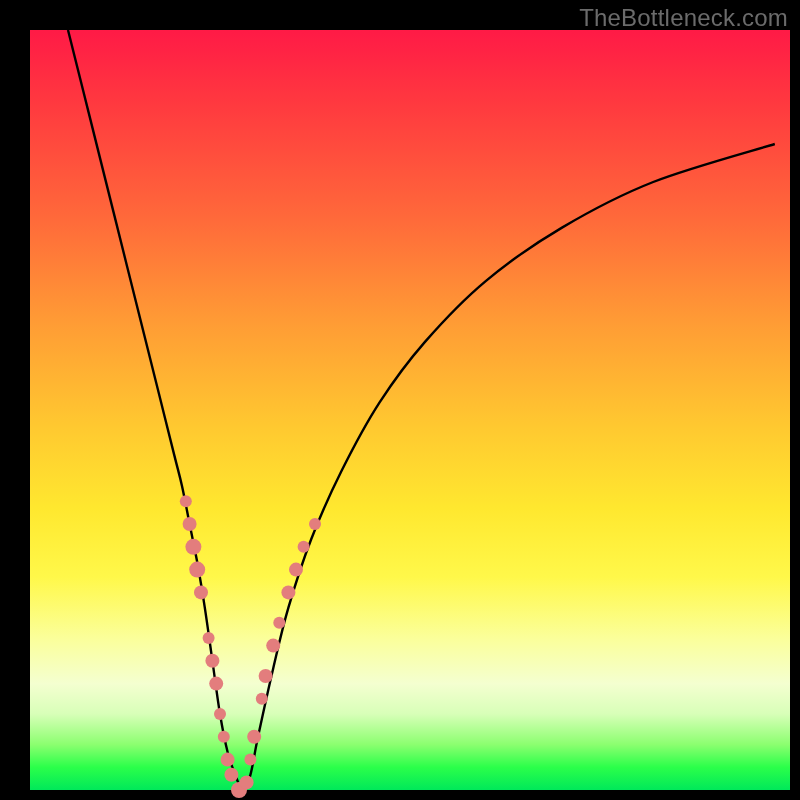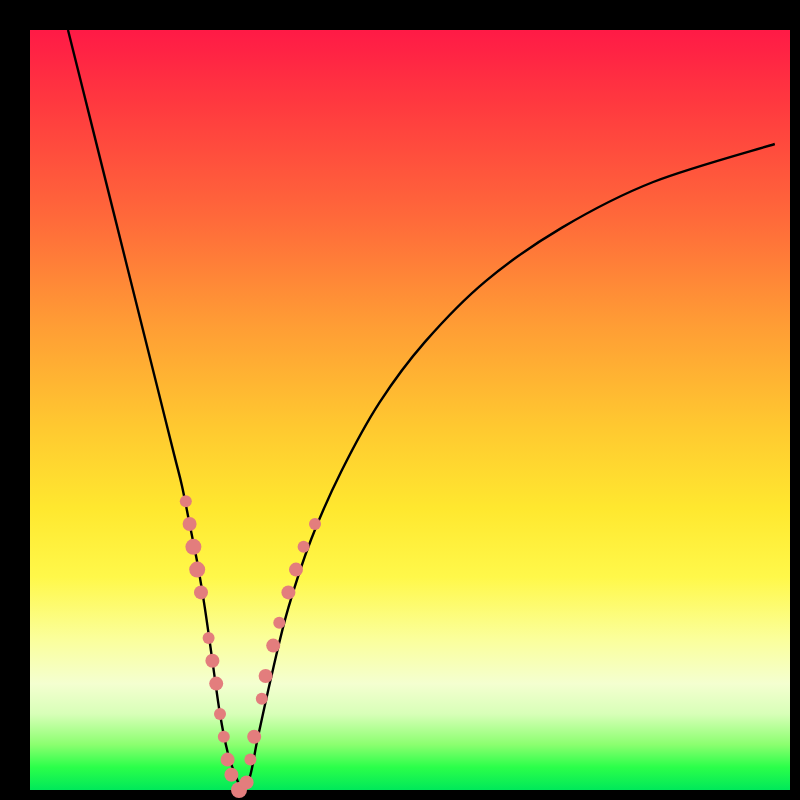--- a/index.html
+++ b/index.html
@@ -87,13 +87,14 @@
           <circle cx="235.6" cy="646" r="7" fill="#e37d7d" stroke="#d96a6a" stroke-width="0"></circle>
           <circle cx="243.20000000000002" cy="615.6" r="7" fill="#e37d7d" stroke="#d96a6a" stroke-width="0"></circle>
           <circle cx="249.27999999999997" cy="592.8" r="6" fill="#e37d7d" stroke="#d96a6a" stroke-width="0"></circle>
           <circle cx="258.40000000000003" cy="562.4" r="7" fill="#e37d7d" stroke="#d96a6a" stroke-width="0"></circle>
           <circle cx="266" cy="539.6" r="7" fill="#e37d7d" stroke="#d96a6a" stroke-width="0"></circle>
           <circle cx="273.59999999999997" cy="516.8" r="6" fill="#e37d7d" stroke="#d96a6a" stroke-width="0"></circle>
           <circle cx="285" cy="494" r="6" fill="#e37d7d" stroke="#d96a6a" stroke-width="0"></circle>
         </g>
     </svg>
   </div>
+  <div class="watermark">TheBottleneck.com</div>
 </div>
 
 </body></html>

